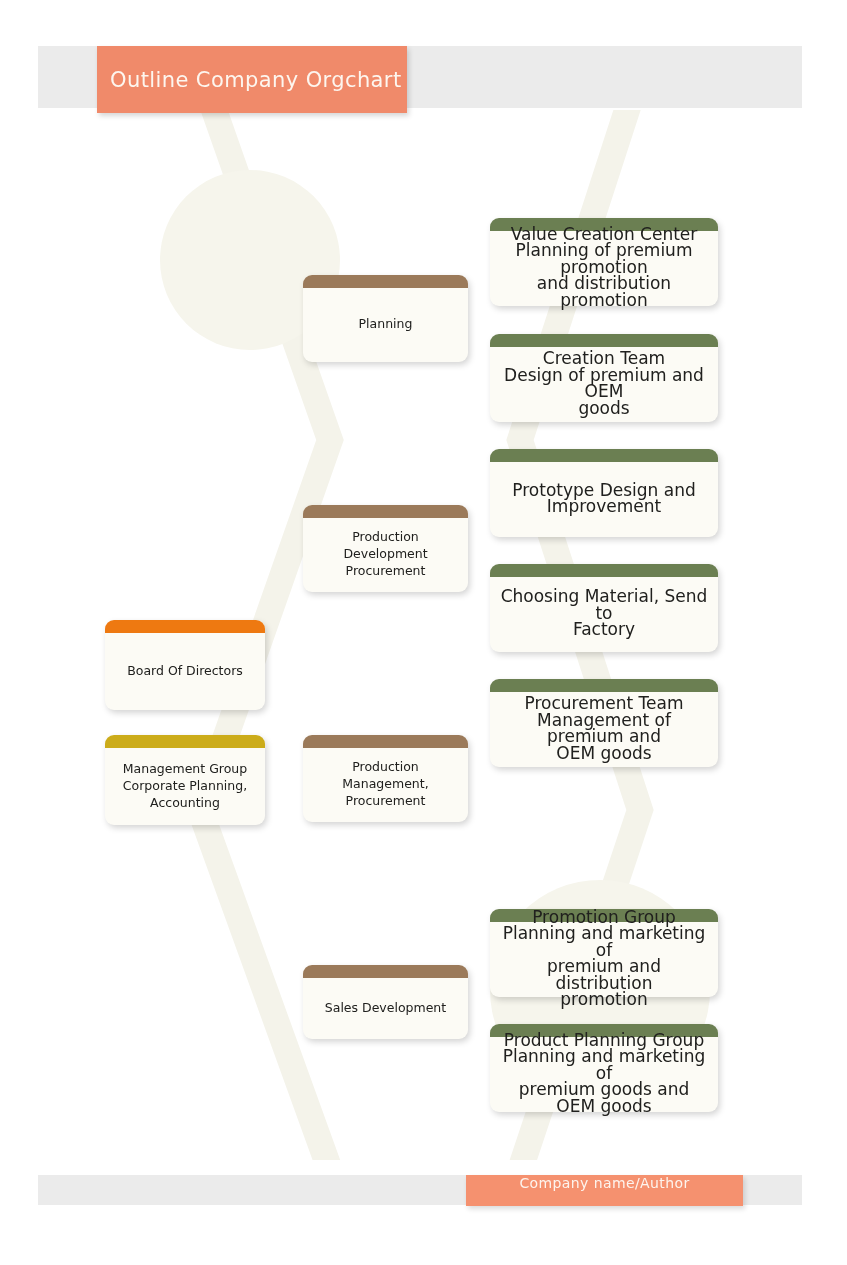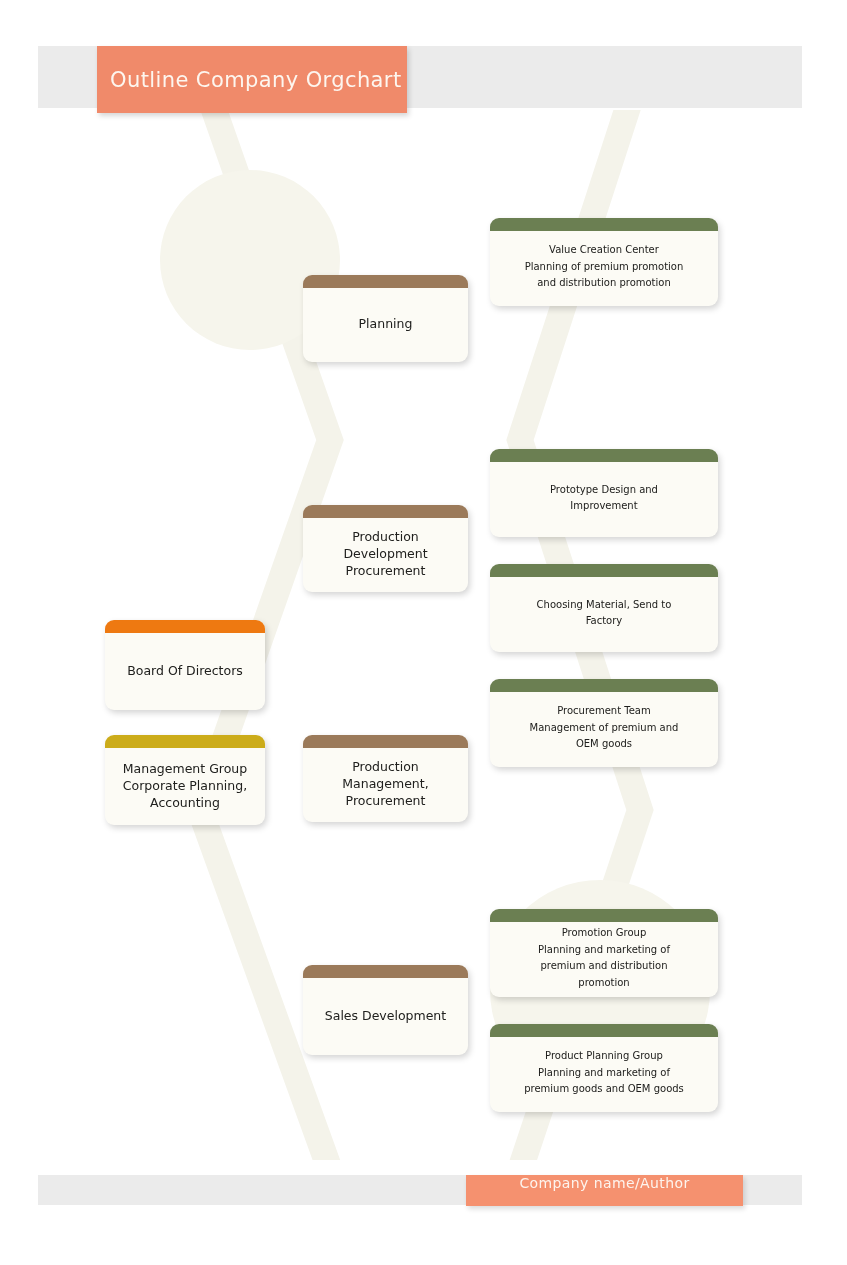--- a/index.html
+++ b/index.html
@@ -122,21 +122,21 @@
     padding: 14px 8px 4px 8px;
     box-sizing: border-box;
     text-align: center;
     color: #20201e;
     font-size: 12.5px;
     line-height: 17px;
     white-space: pre-line;
   }
   .card.col-left .card-body,
   .card.col-mid .card-body { font-size: 12.5px; }
-  .card.col-right .card-body { font-size: 10px; line-height: 16.5px; }
+  .card.col-right .card-body { font-size: 17px; line-height: 16.5px; }
 </style>
 </head>
 <body>
 
 <svg class="watermark" viewBox="0 0 847 1050" preserveAspectRatio="none">
   <g fill="none" stroke="#f4f3ea" stroke-width="26">
     <path d="M200 -40 L330 330 L200 700 L330 1060"></path>
     <path d="M640 -40 L520 330 L640 700 L520 1060"></path>
   </g>
   <g fill="#f6f5ec">
@@ -176,32 +176,38 @@
 Procurement</div>
   </div>
 
   <div class="card col-mid" style="left:303px; top:735px; width:165px; height:87px;">
     <div class="card-bar" style="background:#9b7a5a;"></div>
     <div class="card-body">Production
 Management,
 Procurement</div>
   </div>
 
-  <div class="card col-mid" style="left:303px; top:965px; width:165px; height:90px;justify-content:center;">
+  <div class="card col-mid" style="left:303px; top:965px; width:165px; height:74px;justify-content:center;">
     <div class="card-bar" style="background:#9b7a5a;"></div>
     <div class="card-body">Sales Development</div>
   </div>
 
   <div class="card col-right" style="left:490px; top:218px; width:228px; height:88px;">
     <div class="card-bar" style="background:#6b7f52;"></div>
     <div class="card-body">Value Creation Center
 Planning of premium promotion
 and distribution promotion</div>
   </div>
 
+  <div class="card col-right" style="left:490px; top:334px; width:228px; height:88px;">
+    <div class="card-bar" style="background:#6b7f52;"></div>
+    <div class="card-body">Creation Team
+Design of premium and OEM
+goods</div>
+  </div>
 
   <div class="card col-right" style="left:490px; top:449px; width:228px; height:88px;">
     <div class="card-bar" style="background:#6b7f52;"></div>
     <div class="card-body">Prototype Design and
 Improvement</div>
   </div>
 
   <div class="card col-right" style="left:490px; top:564px; width:228px; height:88px;">
     <div class="card-bar" style="background:#6b7f52;"></div>
     <div class="card-body">Choosing Material, Send to

